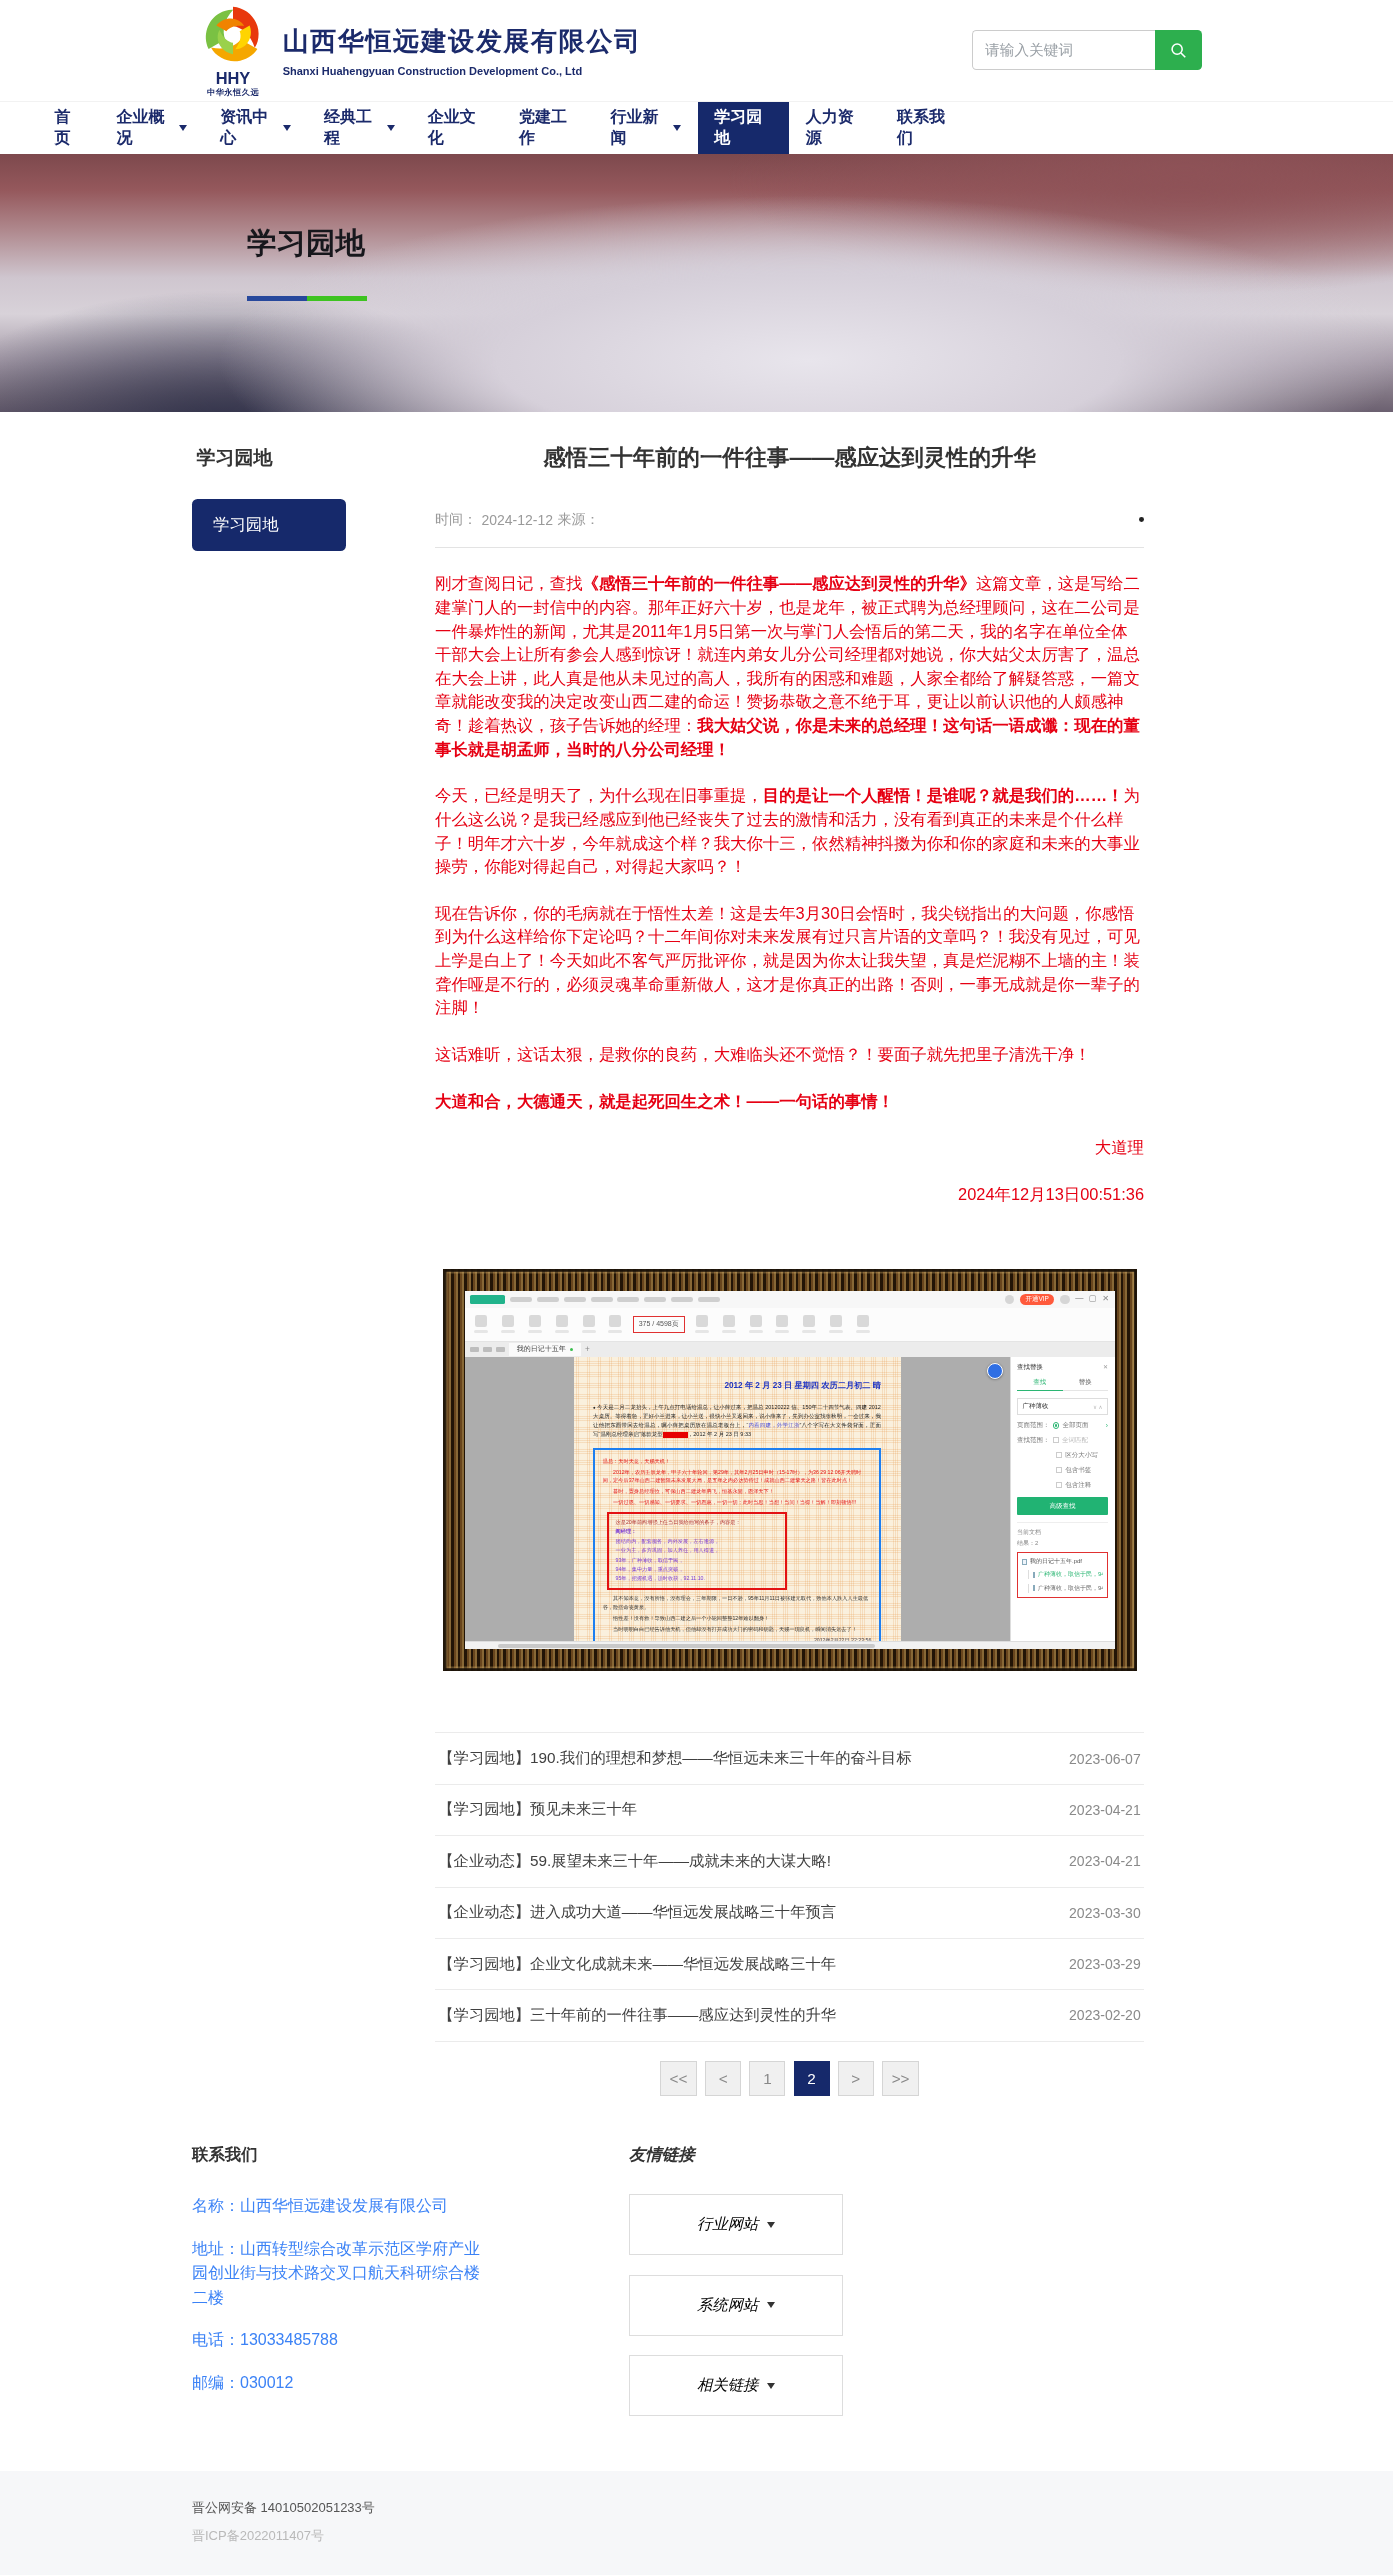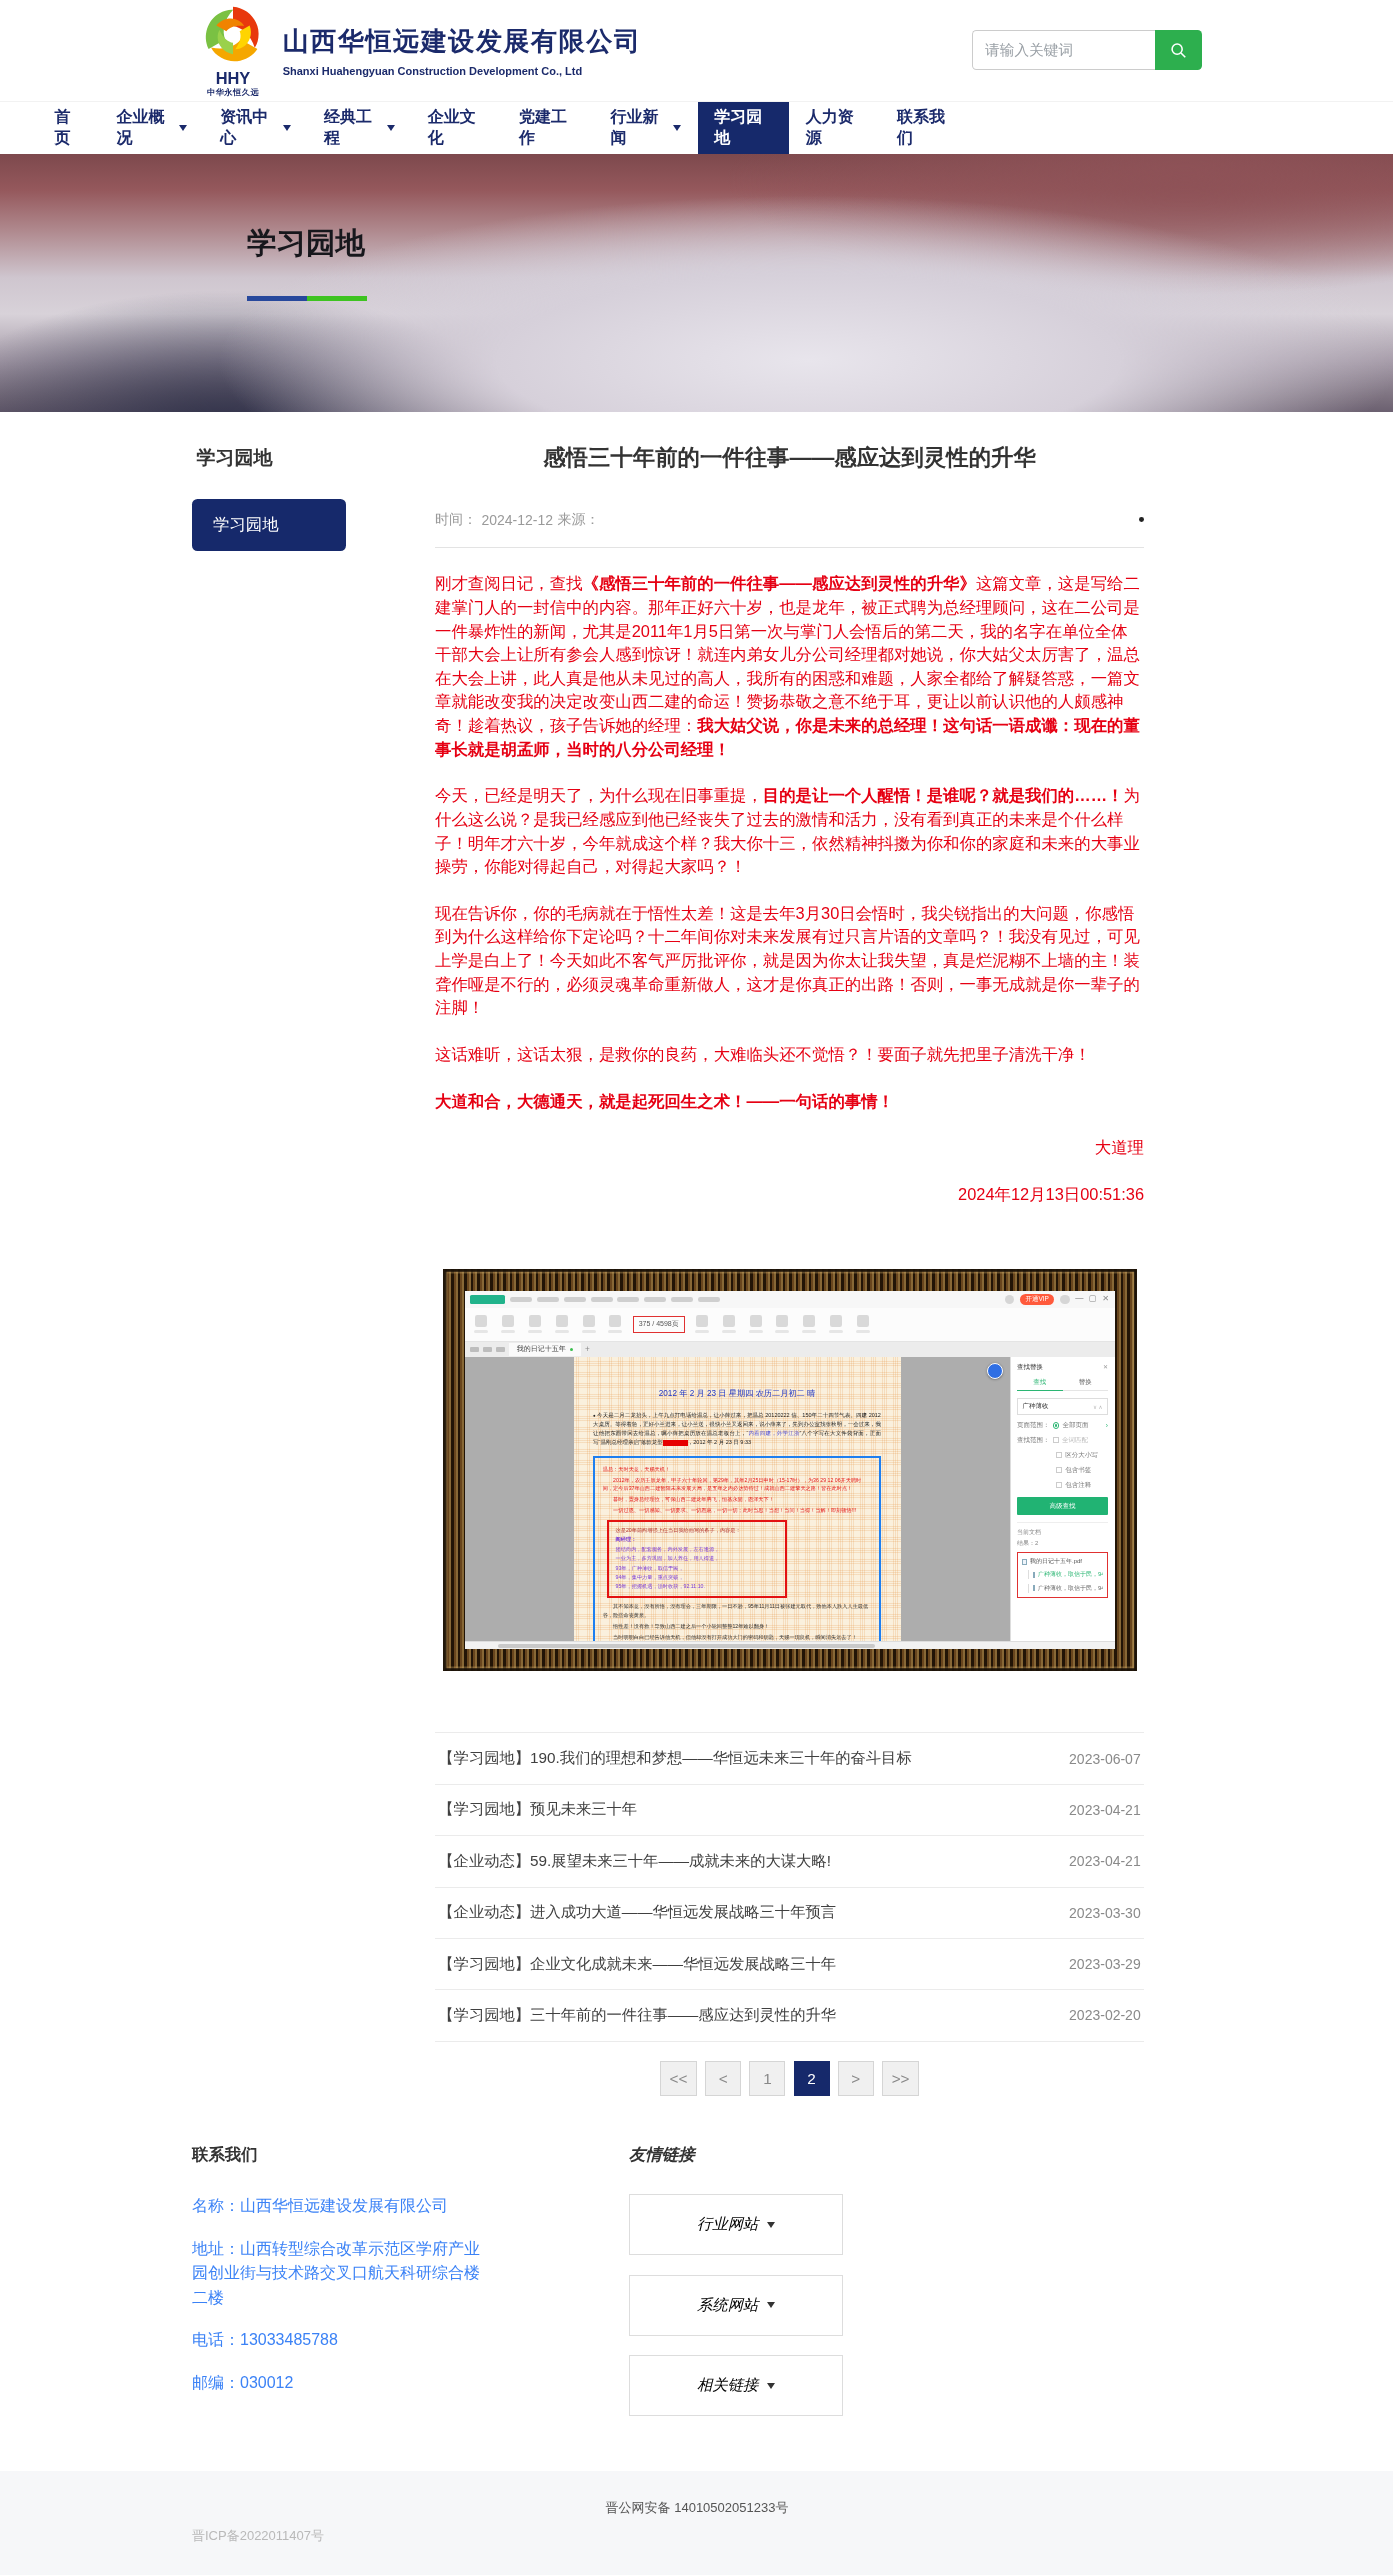--- a/index.html
+++ b/index.html
@@ -95,21 +95,21 @@
   .gdot { width:3.3px; height:3.3px; border-radius:50%; background:#3bbf4e; }
   .tab-add::after { content:"+"; color:#888; font-size:8.2px; }
 
   .ed-main { flex:1; display:flex; min-height:0; }
   .ed-canvas { flex:1; background:#adadad; position:relative; overflow:hidden; }
   .doc { width:327px; height:100%; margin-left:109px; padding:13px 19.6px; background-color:#faf0dd;
     background-image:
       repeating-linear-gradient(0deg, rgba(228,142,58,.20) 0 0.5px, transparent 0.5px 2.2px),
       repeating-linear-gradient(90deg, rgba(228,142,58,.20) 0 0.5px, transparent 0.5px 2.2px);
   }
-  .doc-title { font-size:8.2px; font-weight:normal; color:#1f35c4; text-align:center; margin:18px 0 12px; }
+  .doc-title { font-size:8.2px; font-weight:bold; color:#1f35c4; text-align:right; margin:10px 0 12px; }
   .doc-p { font-size:5.5px; line-height:1.65; color:#222; text-align:justify; margin:0; }
   .doc-p::before { content:"● "; font-size:4.4px; }
   .doc-quote { color:#5555d6; }
   .redact { display:inline-block; width:25px; height:6px; background:#e60000; vertical-align:middle; }
   .bluebox { margin:8.7px 0 0; border:2.2px solid #1e7ff0; padding:6.5px 7.6px; color:#e41414; font-size:5.2px; line-height:1.7; }
   .bluebox p { margin:0 0 2.2px; }
   .bb-ind { text-indent:2em; }
   .redbox { margin:4.4px 0 4.4px 4.4px; border:2.2px solid #e31212; width:180px; padding:4.4px 6.5px; color:#7a3bd6; font-size:5.2px; line-height:1.8; }
   .redbox p { margin:0; }
   .rb-head { color:#b03030; }
@@ -164,21 +164,21 @@
   .f-col-right { width:327px;font-style:italic; }
   .f-h { font-size:16.4px; font-weight:bold; color:#333; margin:0 0 28px; }
   .f-line { font-size:16px; color:#3b82f6; line-height:1.55; margin:0 0 17.5px; }
   .f-addr { width:295px; }
   .fl-btn { width:214px; height:61px; border:0.5px solid #ddd; display:flex; align-items:center; justify-content:center; gap:8.7px; font-size:15.3px; color:#000000; margin-bottom:19.6px; cursor:pointer; background:#fff; }
   .fl-caret { width:0; height:0; border-left:4.9px solid transparent; border-right:4.9px solid transparent; border-top:6px solid #333; }
 
   .bottombar { background:#f6f7f9; height:105px; }
   .bottombar .container { padding-top:16.4px; }
   .bb-row1 { display:flex; justify-content:space-between; font-size:13px; color:#555; }
-  .bb-row2 { margin-top:12px; font-size:13px; color:#555; cursor:pointer;text-align:center; }
+  .bb-row2 { margin-top:12px; font-size:13px; color:#555; cursor:pointer; }
   .bb-row3 { margin-top:9.8px; font-size:13px; color:#b9b9b9; cursor:pointer; }
 </style>
 </head>
 <body>
 
 <div class="page">
 
   <header class="site-header container">
     <div class="logo">
       <div class="logo-left">

